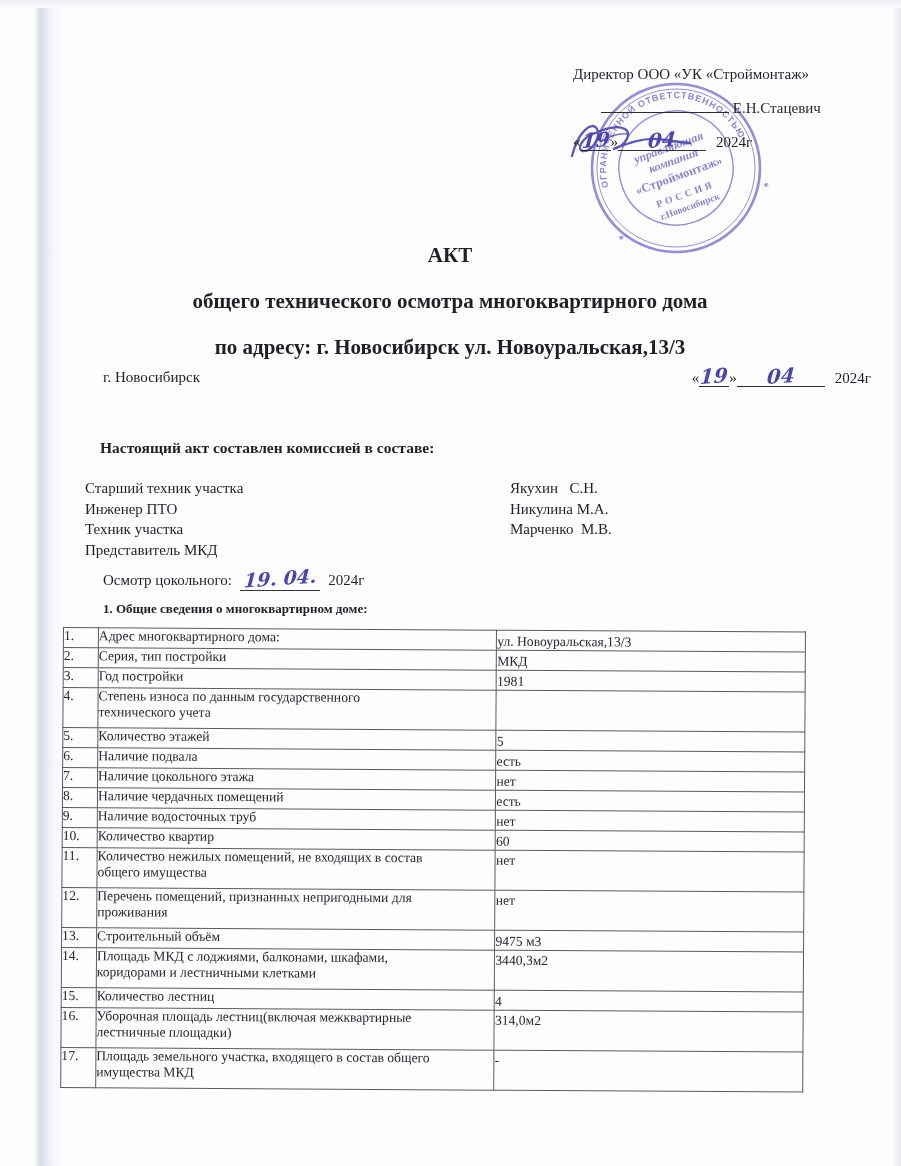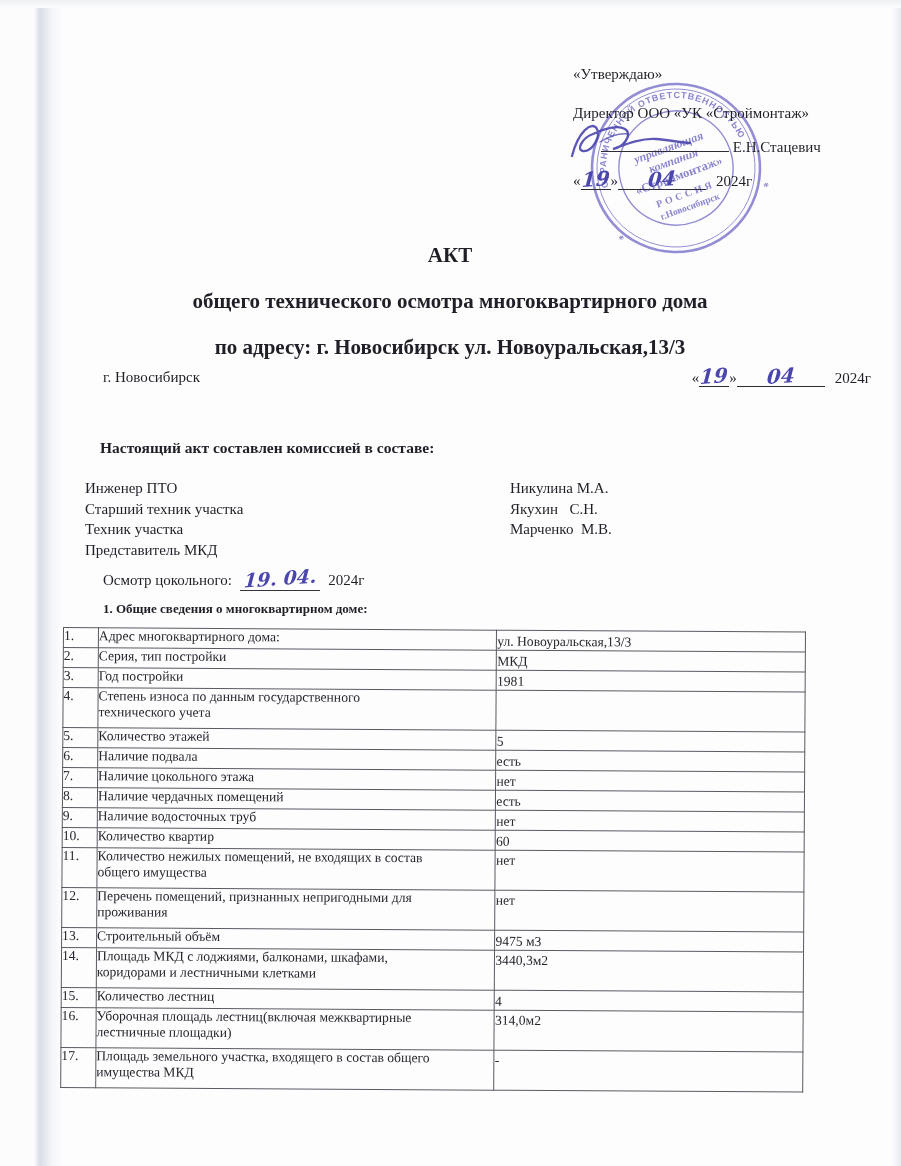--- a/index.html
+++ b/index.html
@@ -113,21 +113,20 @@
 </div>
 
 <div class="signature">
   <svg viewBox="0 0 150 60" xmlns="http://www.w3.org/2000/svg">
     <path d="M6,40 C12,16 26,4 31,13 C35,21 26,36 17,35 C10,34 16,22 27,18 C42,11 52,9 59,13 C67,18 58,31 47,33 C58,29 74,22 90,23 C102,24 112,26 124,27" fill="none" stroke="#4b46ad" stroke-width="2.3" stroke-linecap="round" opacity="0.9"></path>
     <path d="M34,26 C44,20 54,17 62,18" fill="none" stroke="#4b46ad" stroke-width="1.4" stroke-linecap="round" opacity="0.75"></path>
   </svg>
 </div>
 
 <div class="approval">
-  <div class="line l1">«Утверждаю»</div>
   <div class="line l2">Директор ООО «УК «Строймонтаж»</div>
   <div class="sig-row">
     <span class="sig-line"></span>
     <span>Е.Н.Стацевич</span>
   </div>
   <div class="date-row">
     <span>«</span><span class="blank w30"><span class="hand">19</span></span><span>»</span><span class="blank w88"><span class="hand">04</span></span><span class="yeartxt">2024г</span>
   </div>
 </div>
 
@@ -141,26 +140,26 @@
   <span>г. Новосибирск</span>
   <span>
     <span>«</span><span class="blank w30"><span class="hand">19</span></span><span>»</span><span class="blank w88"><span class="hand">04</span></span><span class="yeartxt">2024г</span>
   </span>
 </div>
 
 <div class="commission-heading">Настоящий акт составлен комиссией в составе:</div>
 
 <div class="members">
   <div class="member">
+    <span class="role">Старший техник участка</span>
+    <span class="name">Якухин   С.Н.</span>
+  </div>
+  <div class="member">
     <span class="role">Инженер ПТО</span>
     <span class="name">Никулина М.А.</span>
-  </div>
-  <div class="member">
-    <span class="role">Старший техник участка</span>
-    <span class="name">Якухин   С.Н.</span>
   </div>
   <div class="member">
     <span class="role">Техник участка</span>
     <span class="name">Марченко  М.В.</span>
   </div>
   <div class="member">
     <span class="role">Представитель МКД</span>
     <span class="name"></span>
   </div>
 </div>

